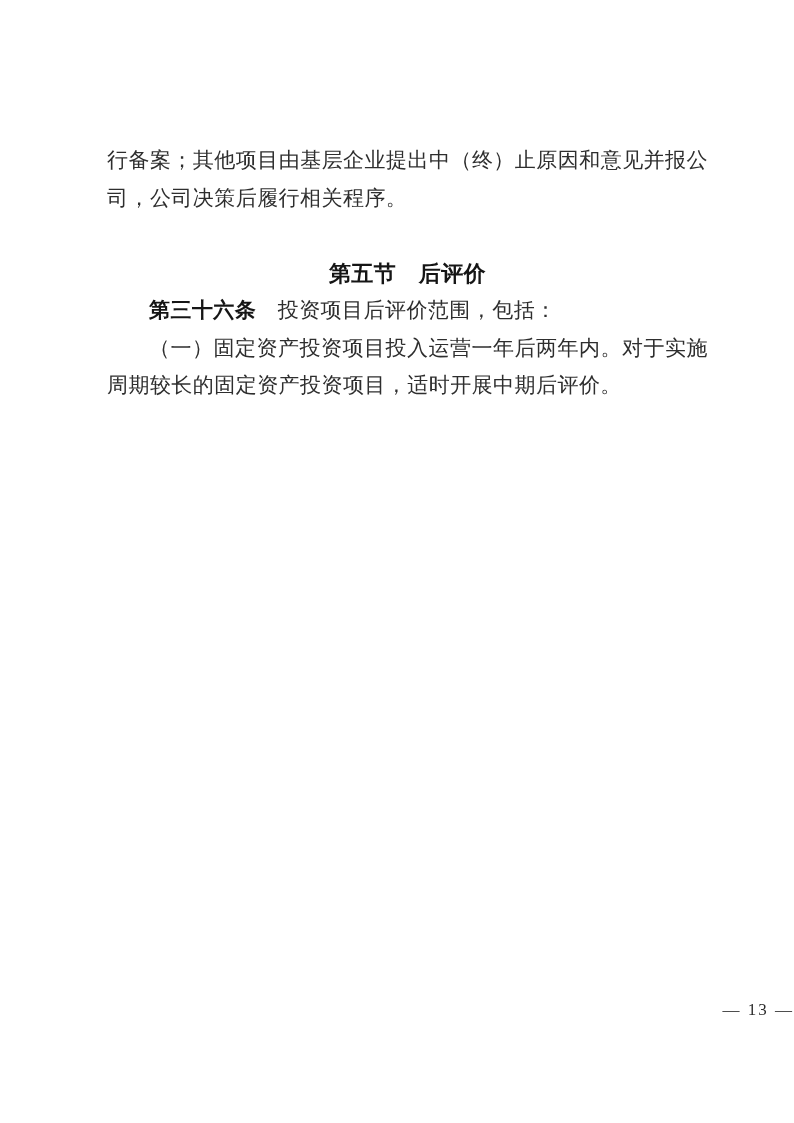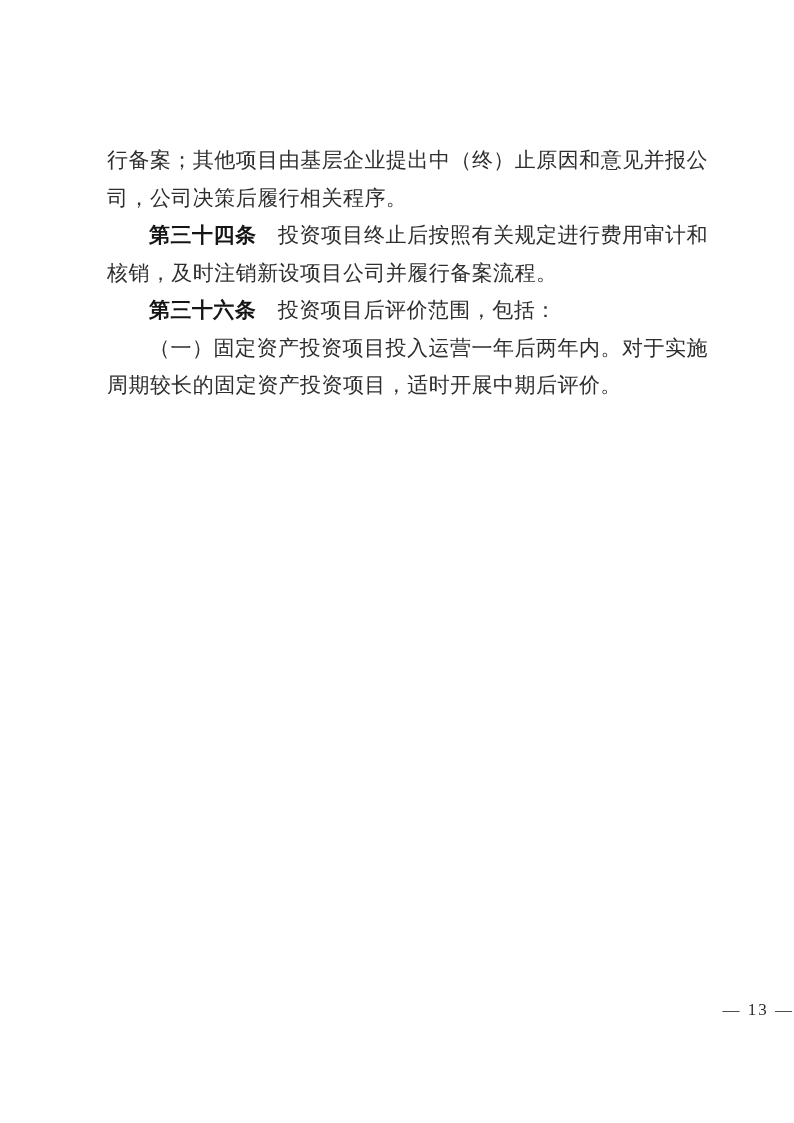--- a/index.html
+++ b/index.html
@@ -62,20 +62,20 @@
     color: #2e2e2e;
     letter-spacing: 2px;
   }
 </style>
 </head>
 <body>
 
 <div class="page">
   <div class="doc-body">
       <p class="para">行备案；其他项目由基层企业提出中（终）止原因和意见并报公司，公司决策后履行相关程序。</p>
-      <p class="para indent"><span class="lead">第三十四条　</span>投资项目终止后按照有关规定进行费用审计和核销，及时注销新设项目公司并履行备案流程。</p>
+      <h2 class="heading">第五节　后评价</h2>
       <p class="para indent"><span class="lead">第三十六条　</span>投资项目后评价范围，包括：</p>
       <p class="para indent">（一）固定资产投资项目投入运营一年后两年内。对于实施周期较长的固定资产投资项目，适时开展中期后评价。</p>
     </div>
   <div class="footer">
     <span class="page-number">— 13 —</span>
   </div>
 </div>
 
 </body></html>

